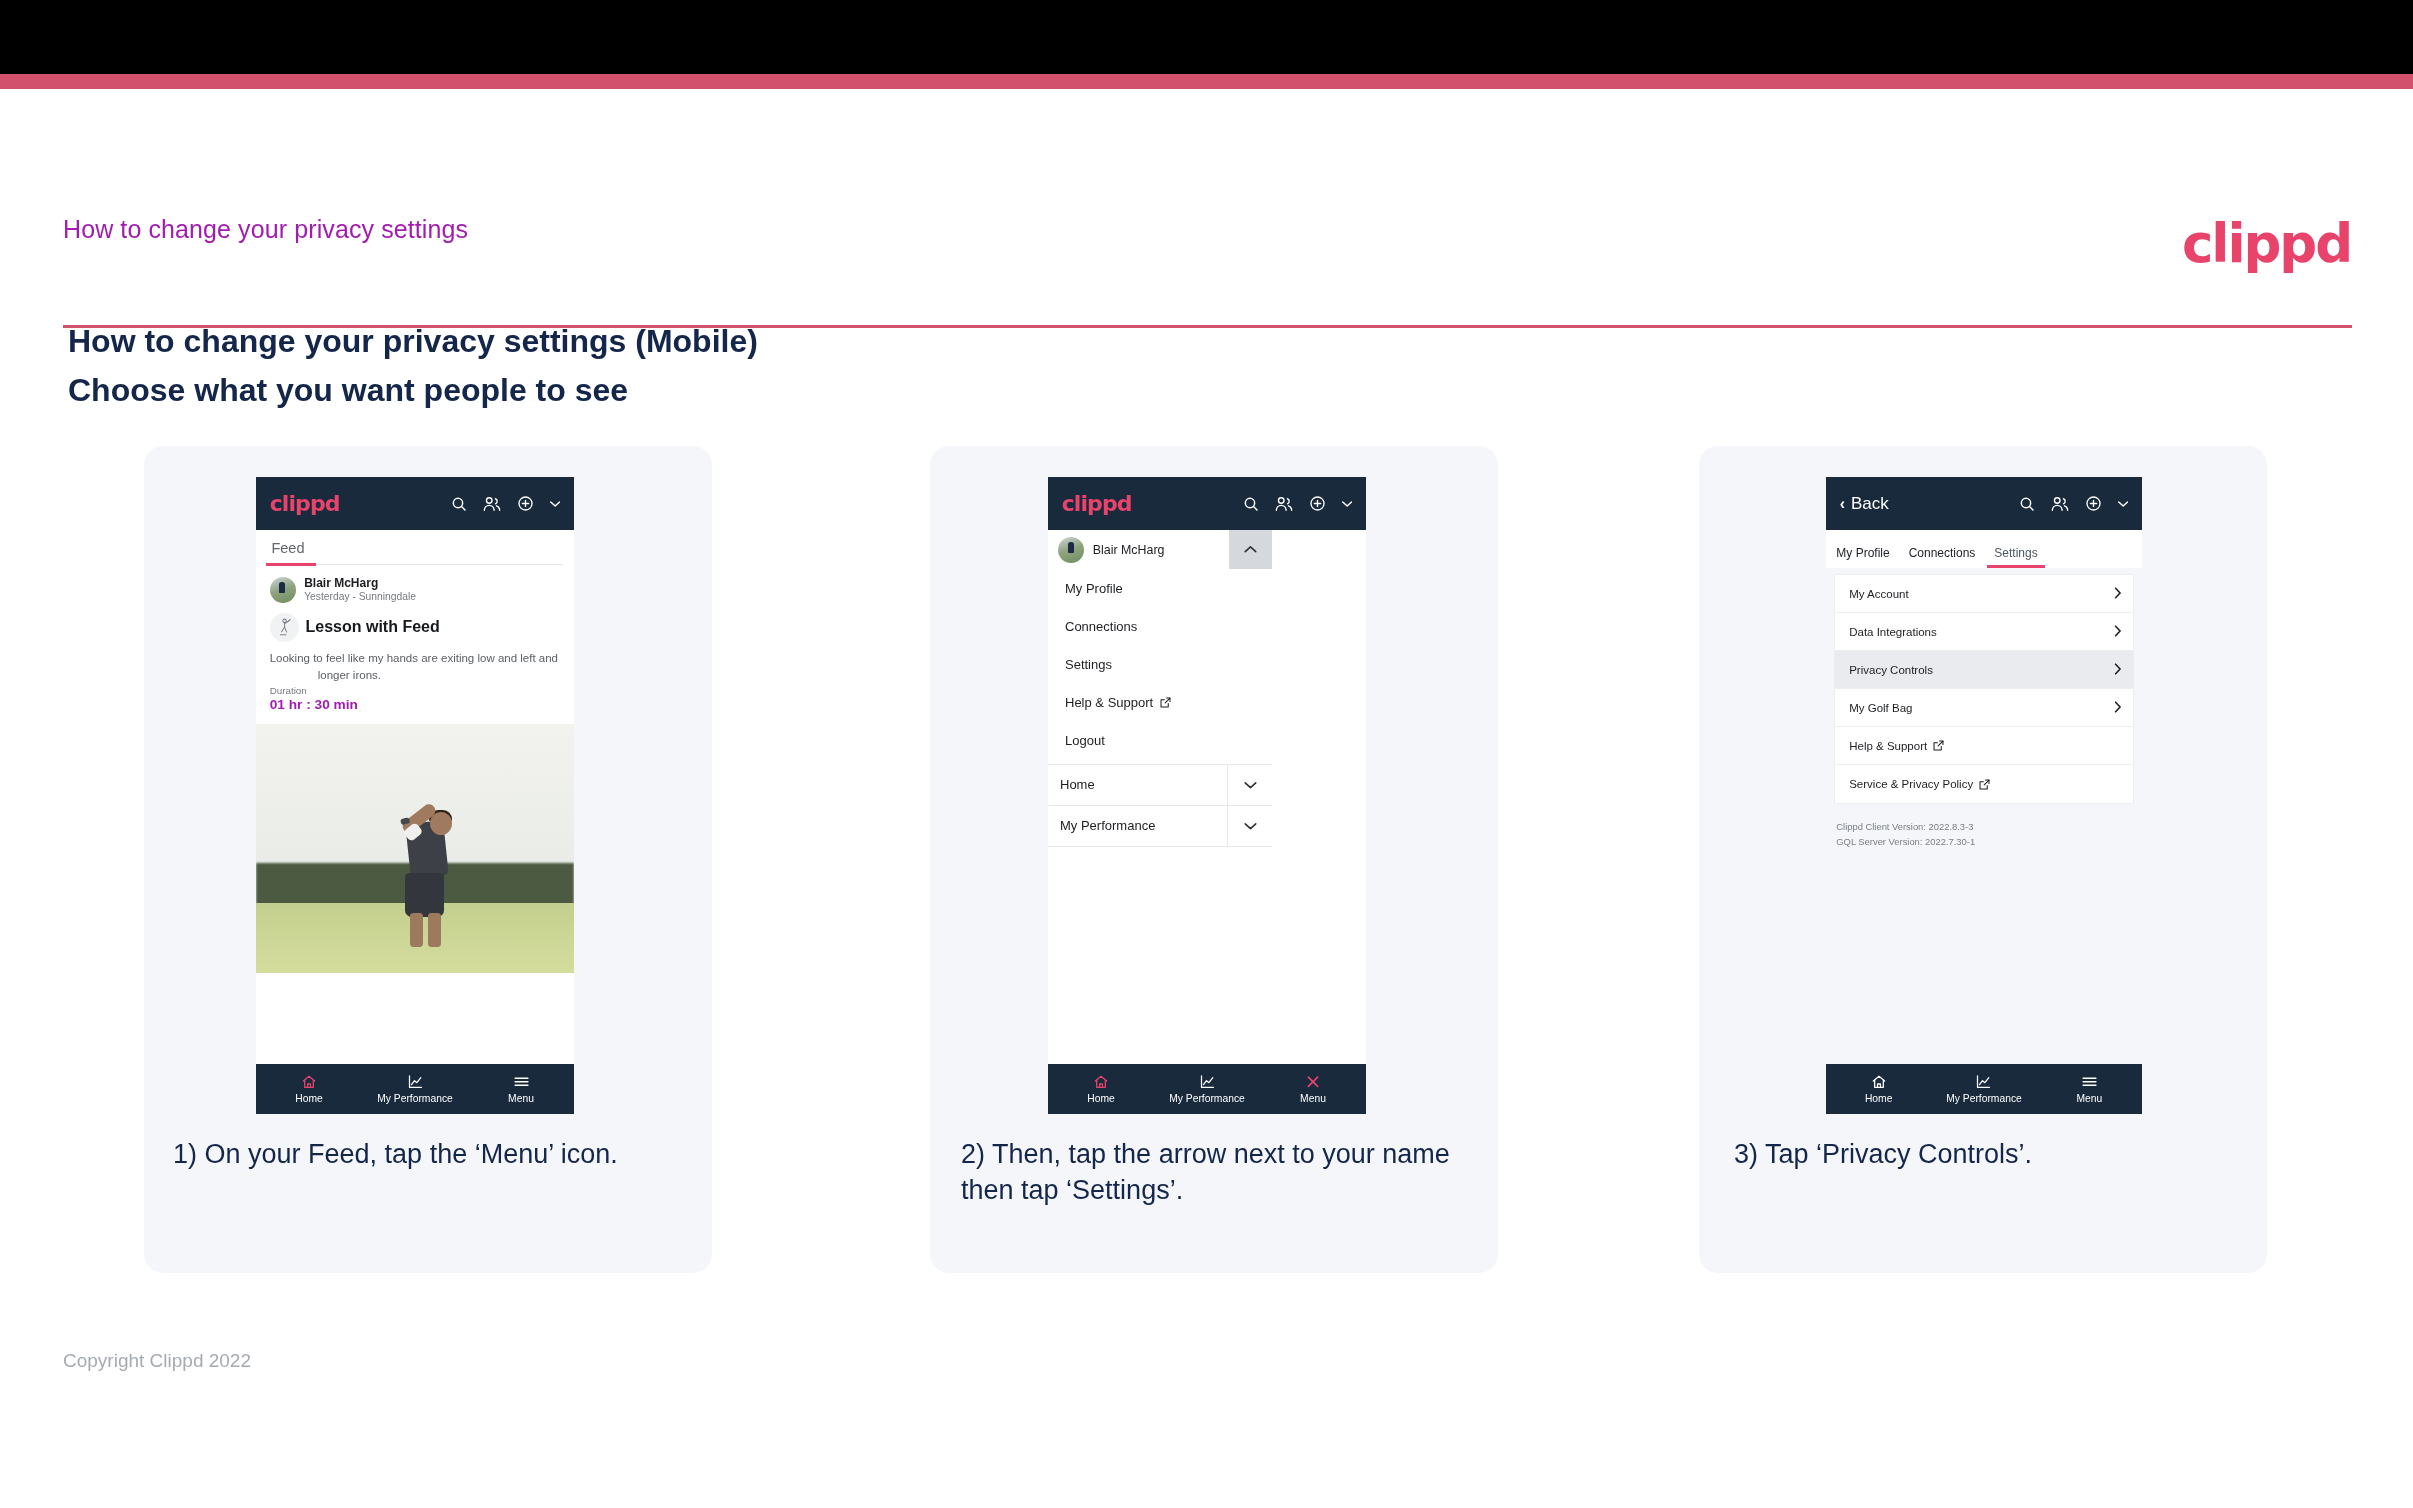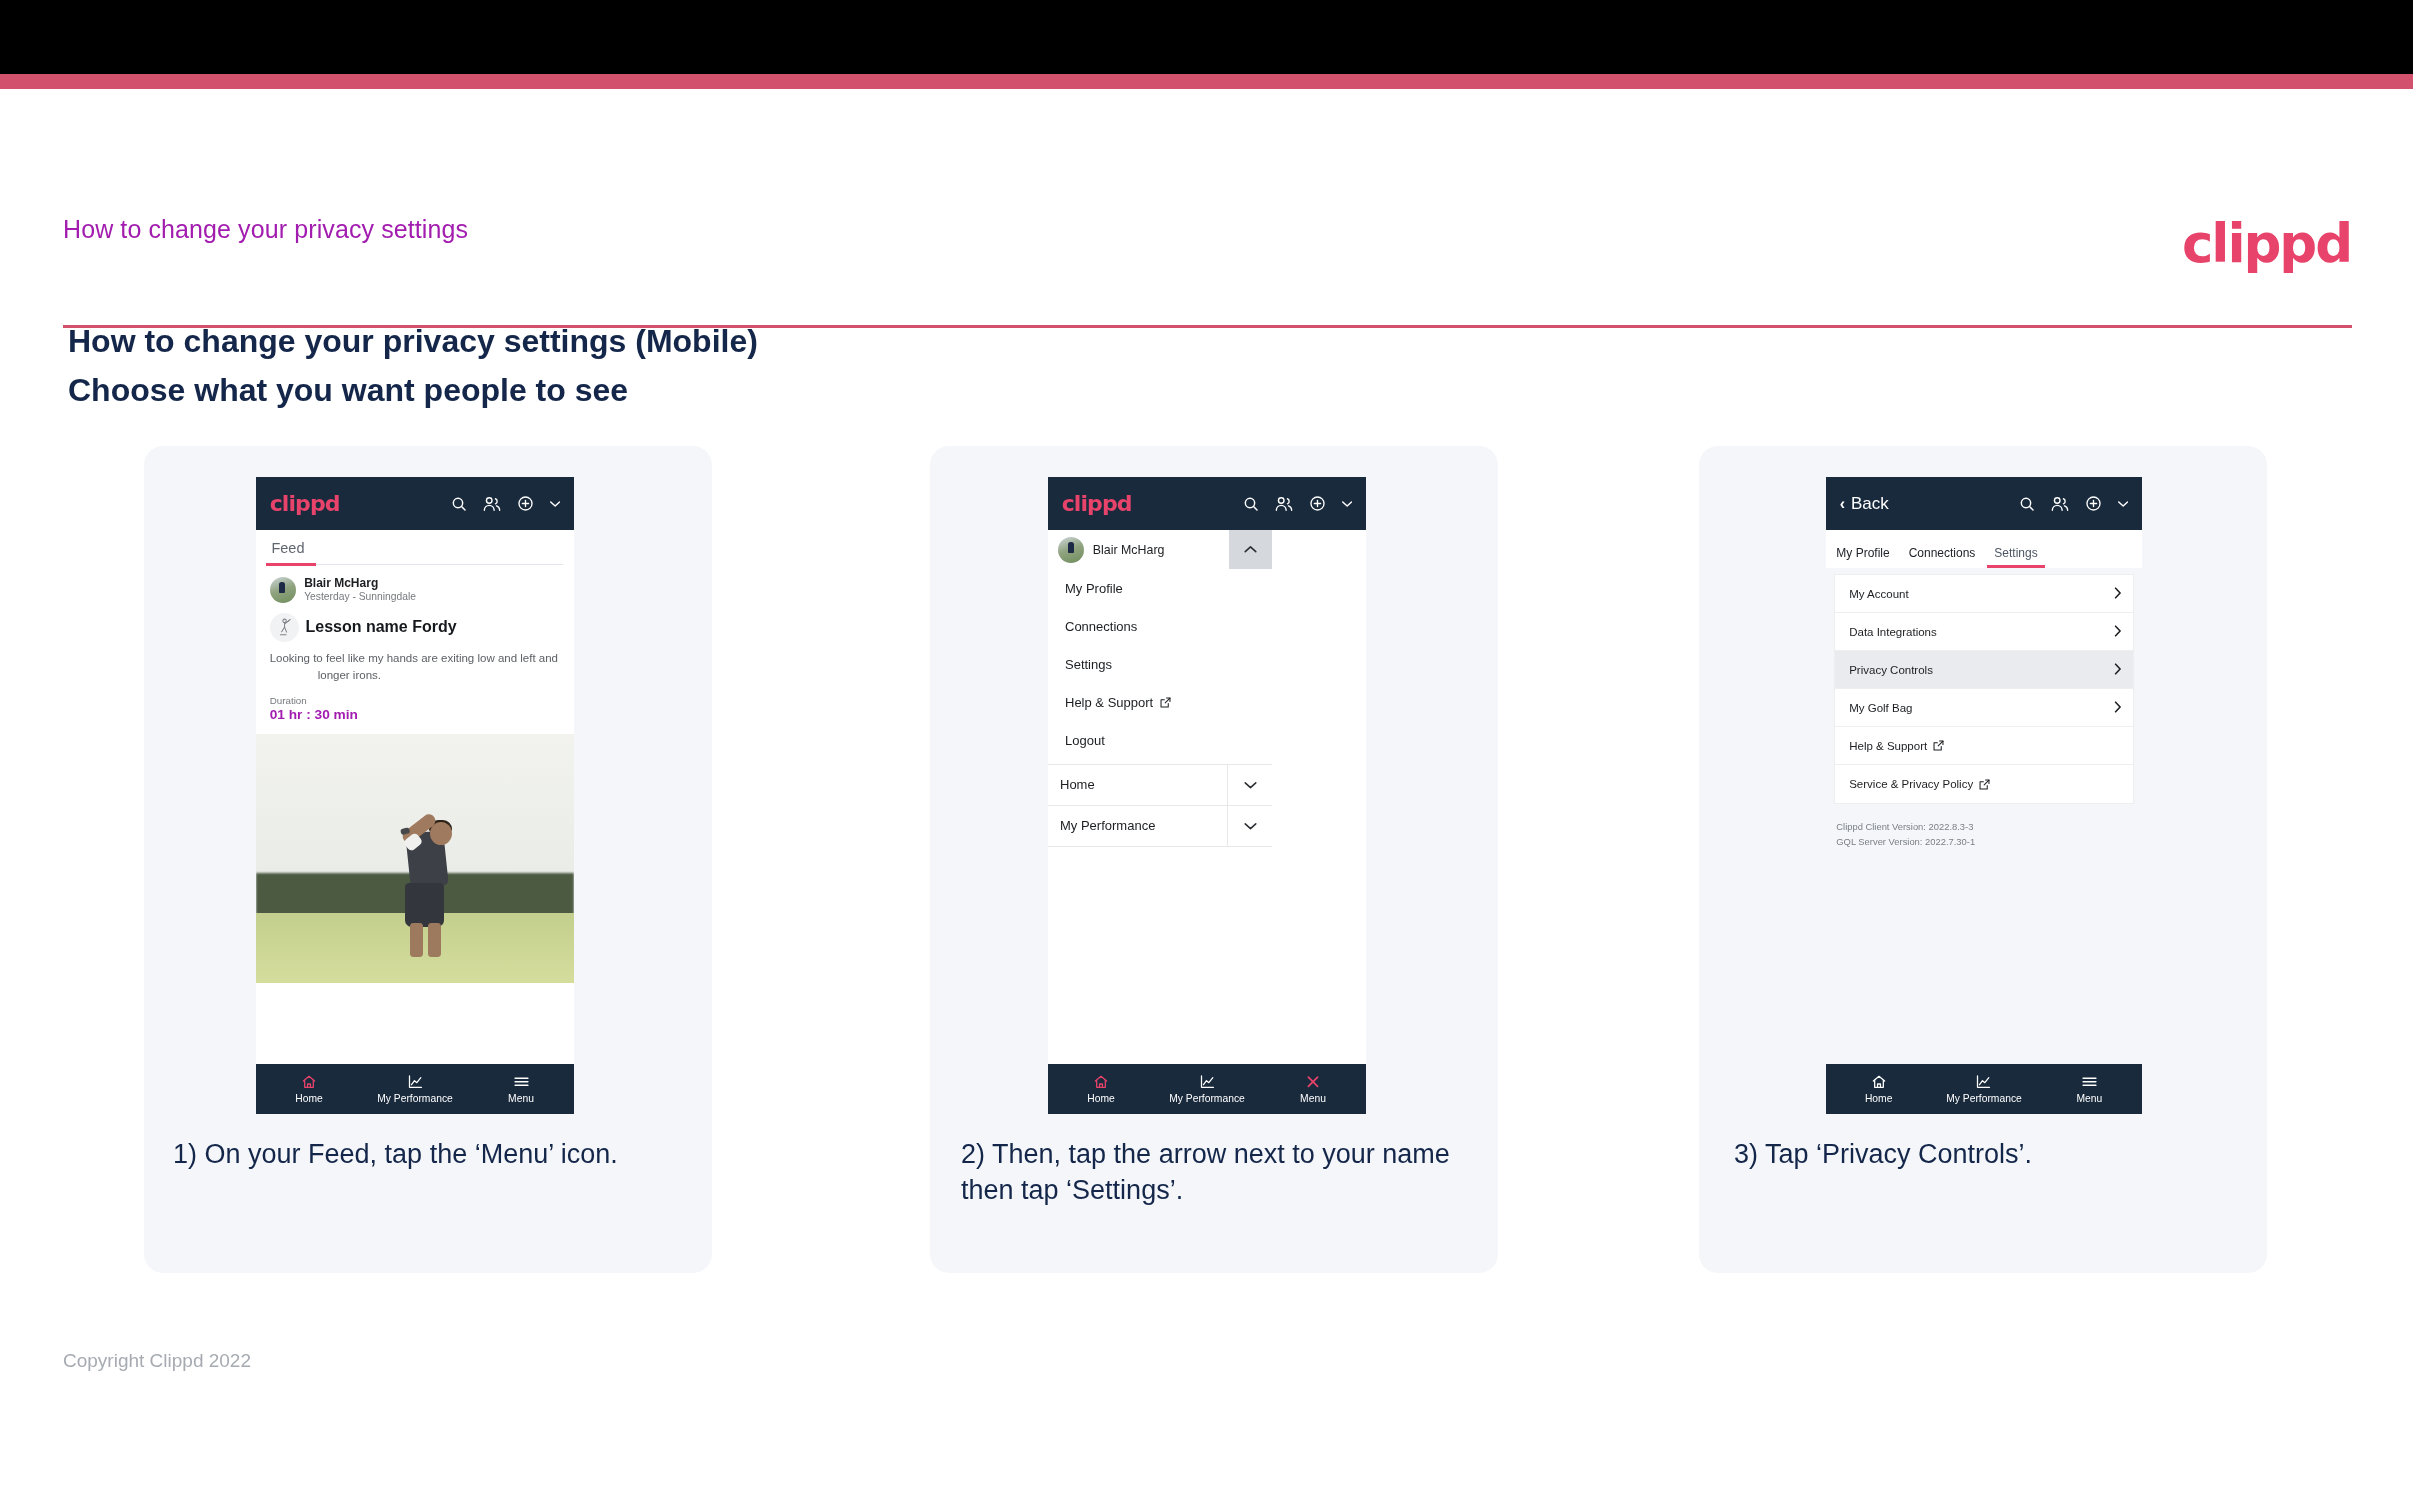--- a/index.html
+++ b/index.html
@@ -235,21 +235,21 @@
   .post-body {
     margin-top: 8.5px;
     font-size: 11.5px;
     color: #5d6066;
     line-height: 1.5;
     white-space: nowrap;
     overflow: hidden;
   }
   .post-body .l2 { white-space: nowrap; padding-left: 48px; }
   .duration-label {
-    margin-top: 10px;
+    margin-top: 0;
     font-size: 9.8px;
     color: #76797e;
   }
   .duration-value {
     font-size: 13.7px;
     font-weight: bold;
     color: #a21caf;
     margin-top: 0.9px;
   }
 
@@ -622,21 +622,21 @@
         <svg width="15.4" height="19" viewBox="0 0 18 22" fill="none" stroke="#7d8288" stroke-width="1.2" stroke-linecap="round">
             <circle cx="10" cy="3.2" r="2"></circle>
             <path d="M10 5.4v5.2"></path>
             <path d="M10 10.6 6.6 16"></path>
             <path d="M10 10.6 12.4 16.4"></path>
             <path d="M10 6.6 14.6 3.4"></path>
             <path d="M14.6 3.4 16.6 1.6"></path>
             <path d="M5.2 19.6h6.6"></path>
           </svg>
       </div>
-      <div class="post-title">Lesson name Fordy</div>
+      <div class="post-title">Lesson with Feed</div>
     </div>
 
     <div class="post-body">
       <div>Looking to feel like my hands are exiting low and left and I am hi</div>
       <div class="l2">longer irons.</div>
     </div>
 
     <div class="duration-label">Duration</div>
     <div class="duration-value">01 hr : 30 min</div>
   </div>

